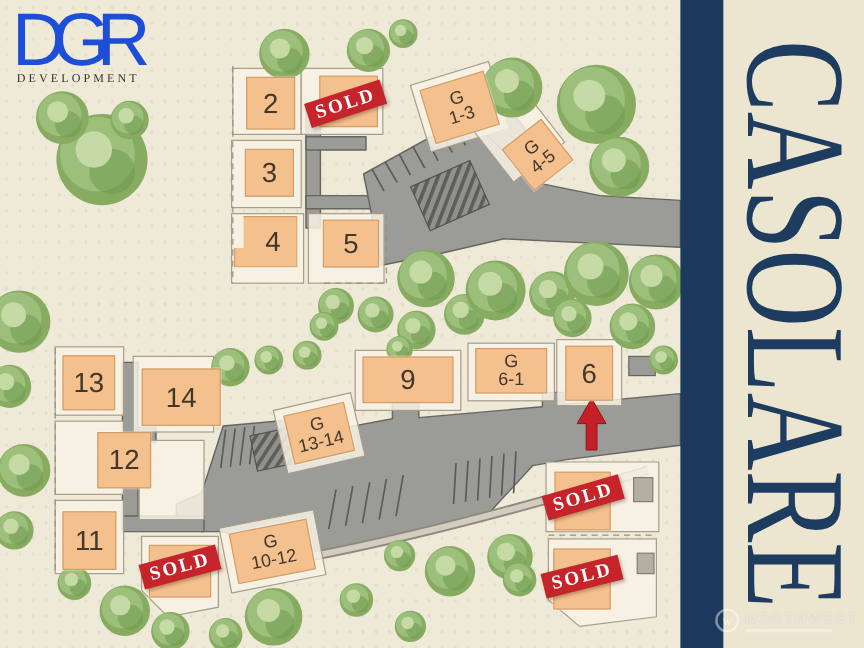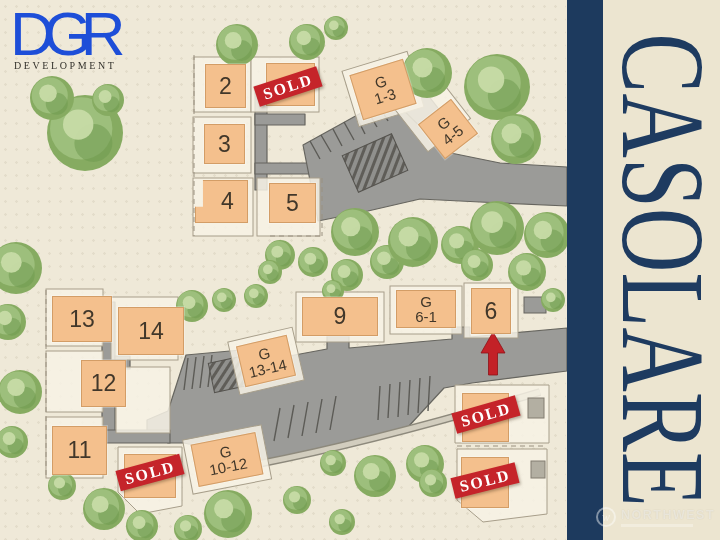--- a/index.html
+++ b/index.html
@@ -398,30 +398,30 @@
         <span class="num">5</span>
       </div>
       <div class="lot" style="left: 355px; top: 66px; width: 56px; height: 47px; transform: rotate(-17deg);">
         <span class="g1">G</span>
         <span class="g2">1-3</span>
       </div>
       <div class="lot" style="left: 427px; top: 107px; width: 42px; height: 44px; transform: rotate(-38deg);">
         <span class="g1">G</span>
         <span class="g2">4-5</span>
       </div>
-      <div class="lot" style="left: 52px; top: 296px; width: 60px; height: 46px;">
+      <div class="lot" style="left: 52px; top: 296px; width: 44px; height: 46px;">
         <span class="num">13</span>
       </div>
       <div class="lot" style="left: 118px; top: 307px; width: 66px; height: 48px;">
         <span class="num">14</span>
       </div>
       <div class="lot" style="left: 52px; top: 360px; width: 45px; height: 47px; margin-left: 29px;">
         <span class="num">12</span>
       </div>
-      <div class="lot" style="left: 52px; top: 426px; width: 55px; height: 49px;">
+      <div class="lot" style="left: 52px; top: 426px; width: 45px; height: 49px;">
         <span class="num">11</span>
       </div>
       <div class="lot" style="left: 302px; top: 297px; width: 76px; height: 39px;">
         <span class="num">9</span>
       </div>
       <div class="lot" style="left: 396px; top: 290px; width: 60px; height: 38px;">
         <span class="g1">G</span>
         <span class="g2">6-1</span>
       </div>
       <div class="lot" style="left: 471px; top: 288px; width: 40px; height: 46px;">

